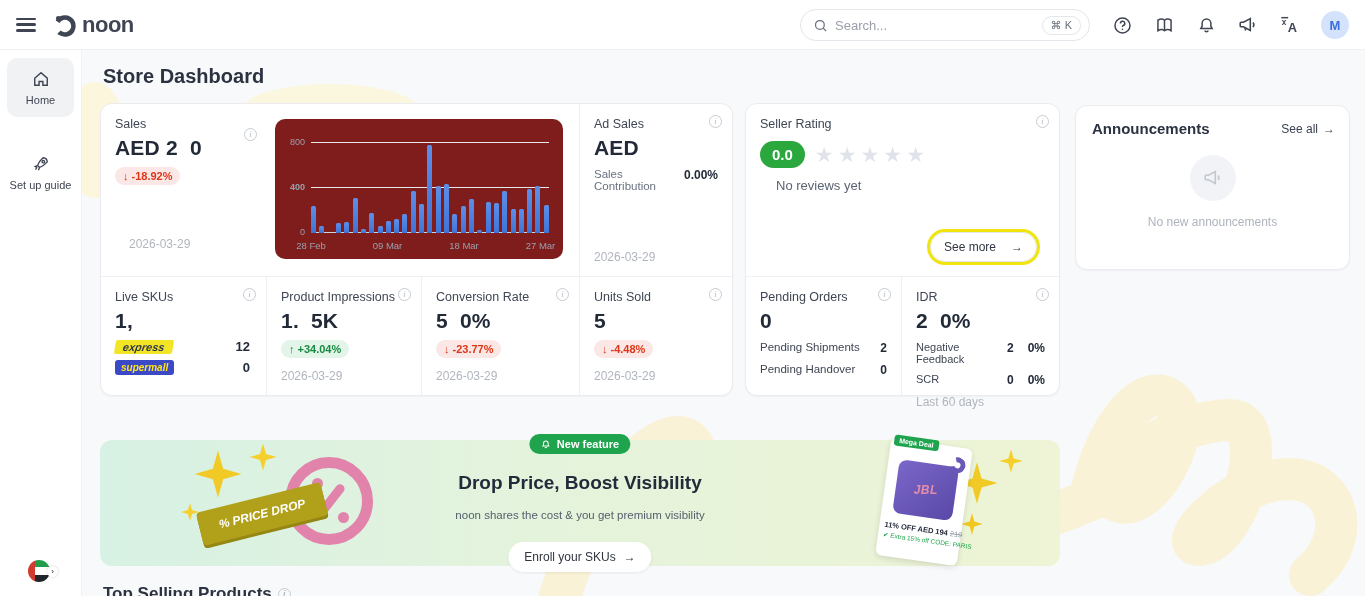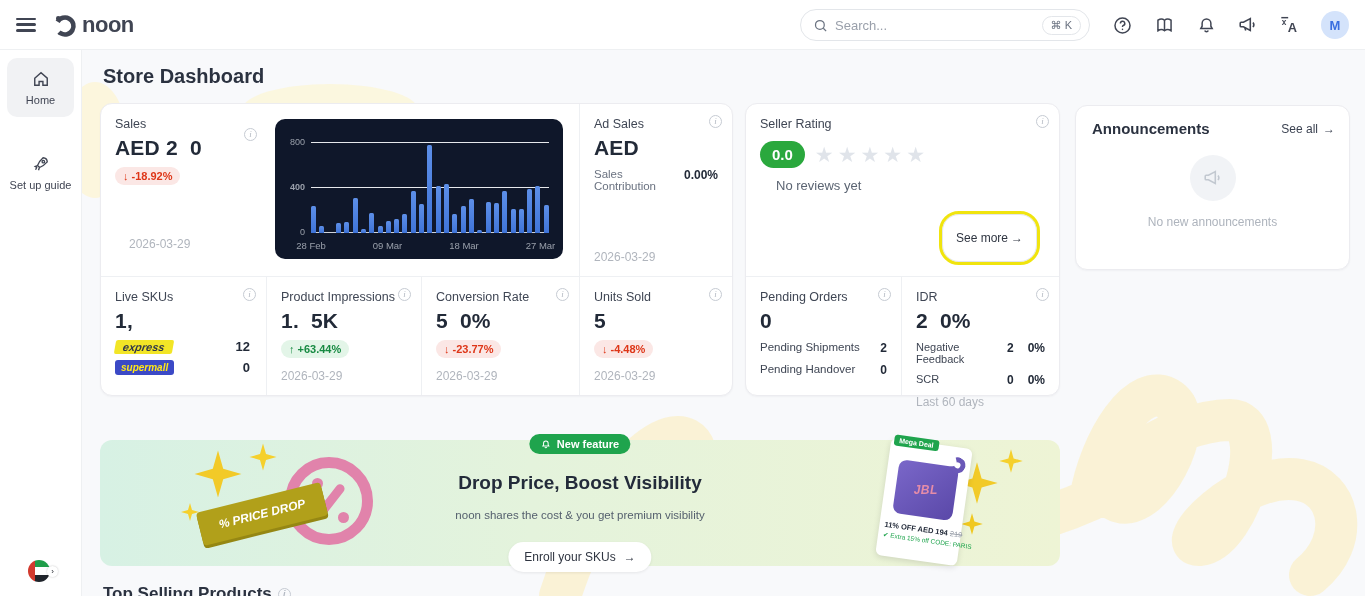--- a/index.html
+++ b/index.html
@@ -52,40 +52,40 @@
   .cell-value { font-size:21px; font-weight:700; color:#222a38; margin-top:5px; letter-spacing:.2px; }
   .cell-date { position:absolute; left:14px; bottom:12px; font-size:12px; color:#b0b5bd; }
   .info { position:absolute; top:11px; right:10px; width:13px; height:13px; border:1px solid #c6cbd3; border-radius:50%; color:#b4bac3; font-size:9px; line-height:11px; text-align:center; font-style:italic; font-family:"Liberation Serif",serif; cursor:pointer; }
   .badge { display:inline-flex; align-items:center; gap:3px; font-size:11px; font-weight:700; border-radius:10px; padding:3px 8px; margin-top:7px; }
   .badge.down { background:#fbe7e5; color:#de3618; }
   .badge.up { background:#e3f5e8; color:#178a42; }
 
   
   .sales-cell { width:478px; display:flex; }
   .sales-text { width:160px; position:relative; }
-  .chart-box { flex:1; margin:2px 2px 4px 0; background:#0f172a; border-radius:10px; position:relative; }
+  .chart-box { flex:1; margin:2px 2px 4px 0; background:#7f1d1d; border-radius:10px; position:relative; }
   .plot { position:absolute; left:36px; right:14px; top:24px; bottom:26px; }
   .grid { position:absolute; left:0; right:0; height:1px; background:#e6e8ec; }
   .grid .yl { position:absolute; left:-26px; top:-5px; width:20px; text-align:right; font-size:9px; color:#9aa0ab; background:transparent; }
   .bars { position:absolute; inset:0; display:flex; align-items:flex-end; justify-content:space-between; }
   .bar { width:5px; border-radius:1.5px 1.5px 0 0; background:linear-gradient(180deg,#5d8fe8,#3f74d8); }
   .xticks span { position:absolute; bottom:-18px; transform:translateX(-50%); font-size:9.5px; color:#9aa0ab; white-space:nowrap; }
 
   
   .sku-row { display:flex; align-items:center; justify-content:space-between; margin-top:6px; padding-right:2px; }
   .sku-val { font-size:13px; font-weight:700; color:#222a38;margin-left:44px; }
   .b-express { background:#f2e526; color:#333a49; font-style:italic; font-weight:700; font-size:11px; padding:1px 8px; transform:skewX(-10deg); border-radius:2px; }
   .b-supermall { background:#3b49c6; color:#ffe817; font-style:italic; font-weight:700; font-size:10px; padding:2px 6px; border-radius:3px; }
 
   
   .rating-line { display:flex; align-items:center; gap:10px; margin-top:10px; }
   .score-pill { background:#2aa83d; color:#fff; font-weight:700; font-size:15px; border-radius:16px; padding:5px 12px; }
   .stars { color:#e0e4ea; font-size:21px; letter-spacing:4px; }
   .no-reviews { margin-top:10px; font-size:13px; color:#5b6472;margin-left:16px; }
-  .see-more { position:absolute; right:22px; bottom:14px; background:#fff; border:1px solid #e3e6ea; border-radius:17px; padding:16px 13px; font-size:12px; color:#2f3541; display:flex; gap:3px; align-items:center; cursor:pointer; outline:3px solid #f0e40e; }
+  .see-more { position:absolute; right:22px; bottom:14px; background:#fff; border:1px solid #e3e6ea; border-radius:17px; padding:7px 13px; font-size:12px; color:#2f3541; display:flex; gap:15px; align-items:center; cursor:pointer; outline:3px solid #f0e40e; }
 
   .mini-row { display:flex; justify-content:space-between; font-size:12px; color:#3f4654; margin-top:8px; }
   .mini-row .mv { font-weight:700; color:#222a38; }
   .idr-vals { display:flex; gap:14px; font-weight:700; color:#222a38; }
   .footnote { font-size:12px; color:#b0b5bd; margin-top:8px; }
 
   
   .ann-head { display:flex; justify-content:space-between; align-items:center; padding:14px 14px 0 16px; }
   .ann-title { font-size:15px; font-weight:700; color:#2b3240; }
   .see-all { font-size:12px; color:#3a4150; display:flex; gap:5px; align-items:center; cursor:pointer; }
@@ -311,21 +311,21 @@
           <span class="sku-val">0</span>
         </div>
       <span class="info">i</span>
     </div>
 
     <div class="cell vdiv" style="width:155px">
       <div class="cell-title">Product Impressions</div>
       <div class="cell-value">1.&nbsp;&nbsp;5K</div>
       <span class="badge up">
           <span>↑</span>
-          <span>+63.44%</span>
+          <span>+34.04%</span>
         </span>
       <span class="info">i</span>
       <div class="cell-date">2026-03-29</div>
     </div>
 
     <div class="cell vdiv" style="width:158px">
       <div class="cell-title">Conversion Rate</div>
       <div class="cell-value">5&nbsp;&nbsp;0%</div>
       <span class="badge down">
           <span>↓</span>

